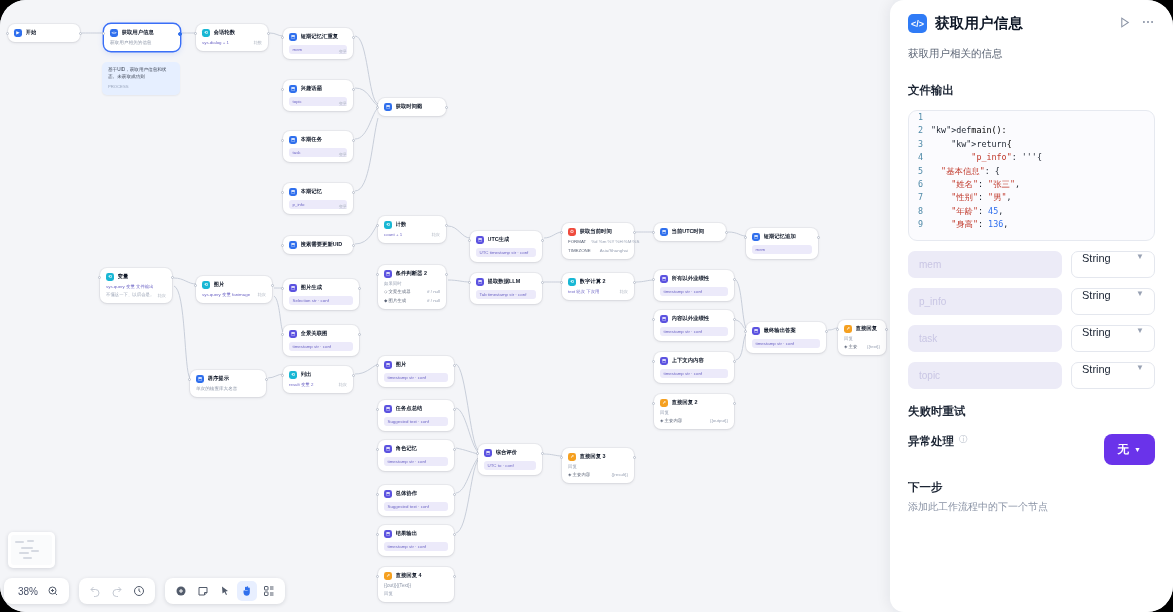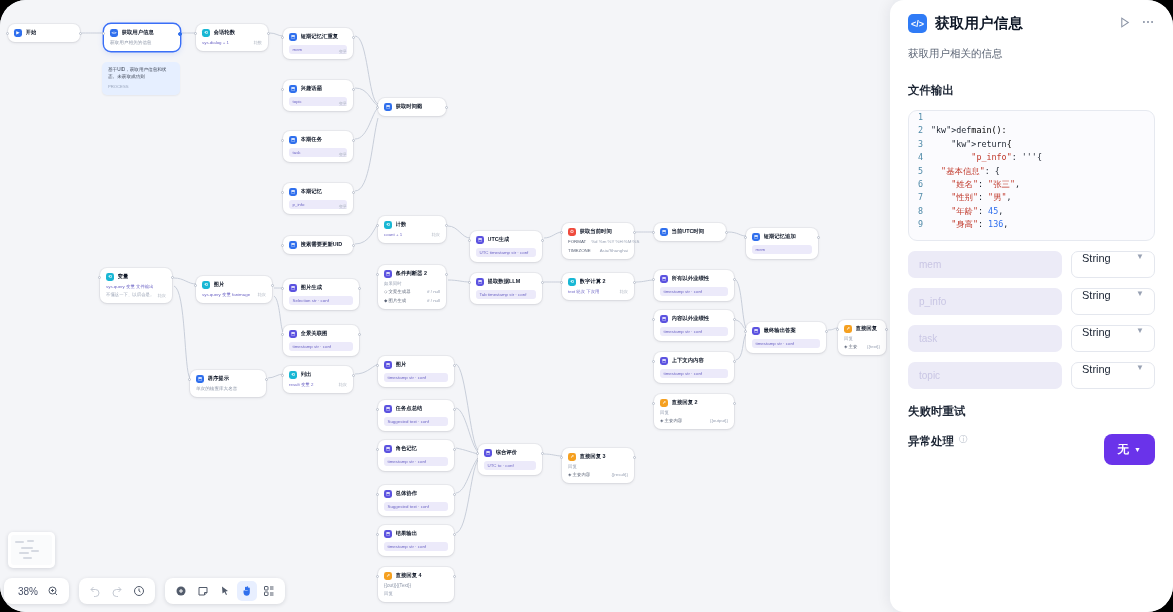--- a/index.html
+++ b/index.html
@@ -767,17 +767,19 @@
       <span class="lbl">异常处理</span>
       <span class="info">ⓘ</span>
       <span class="spacer"></span>
       <span class="exc-btn">
         <span>无</span>
         <span style="font-size:7px">▼</span>
       </span>
     </div>
 
     <div class="p-row" style="display:block">
+      <div class="lbl">下一步</div>
+      <div class="next-sub">添加此工作流程中的下一个节点</div>
 
     </div>
 
   </div>
 </div>
 
 </body></html>

